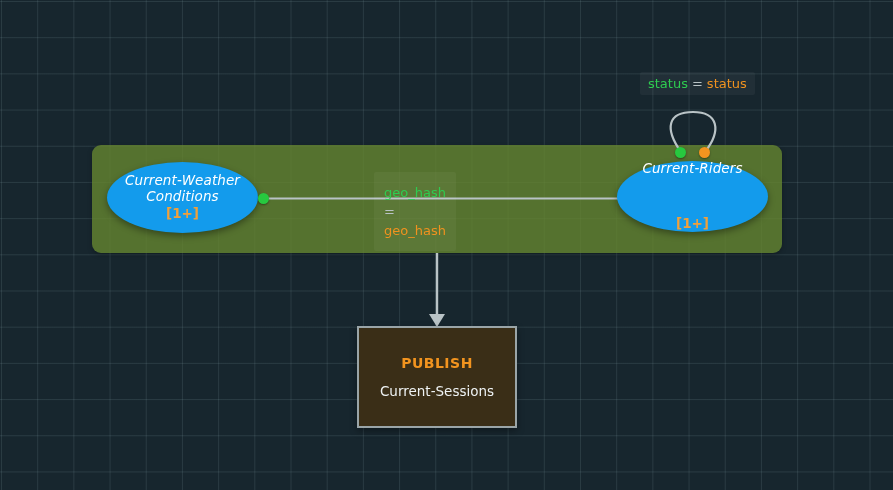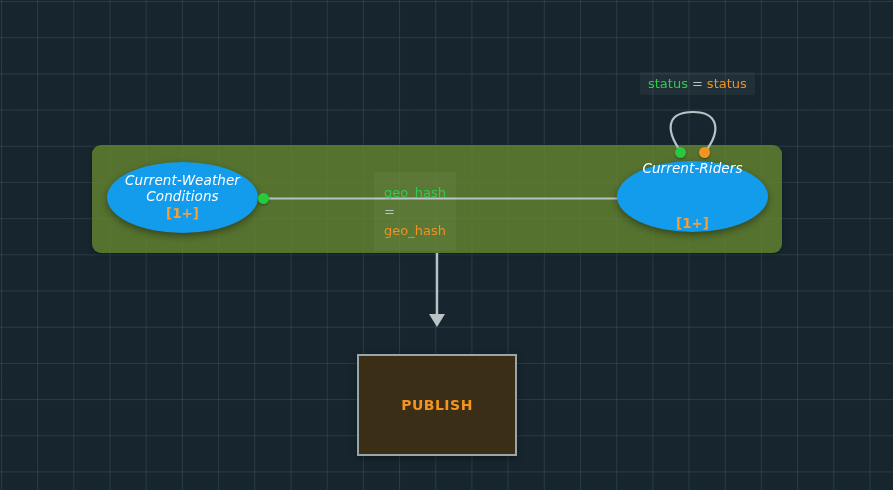--- a/index.html
+++ b/index.html
@@ -113,21 +113,20 @@
     left: 357px; top: 326px;
     width: 156px; height: 98px;
     background: #3a2e17;
     border: 2px solid #9aa5a8;
     box-shadow: 0 3px 7px rgba(0,0,0,0.35);
     display: flex;
     flex-direction: column;
     align-items: center;
     justify-content: center;
     gap: 12px;
-    margin-top: 28px;
   }
   .publish-kind {
     color: #f2941f;
     font-size: 14px;
     font-weight: 700;
     letter-spacing: 0.5px;
   }
   .publish-name {
     color: #eef2f3;
     font-size: 13.5px;
@@ -173,15 +172,16 @@
   </div>
 
   <div class="edge-label" id="label-status">
     <span class="tok-left">status</span>
     <span class="tok-eq">=</span>
     <span class="tok-right">status</span>
   </div>
 
   <div id="publish-box">
     <div class="publish-kind">PUBLISH</div>
+    <div class="publish-name">Current-Sessions</div>
   </div>
 
 </div>
 
 </body></html>

